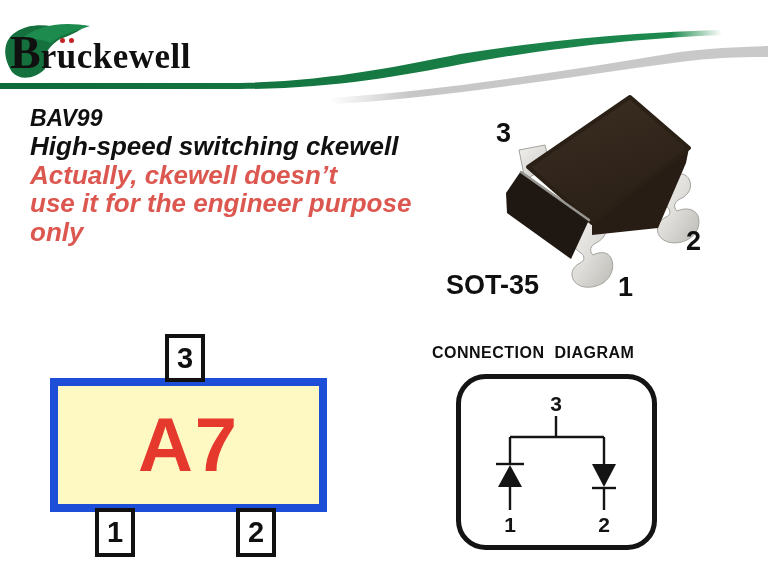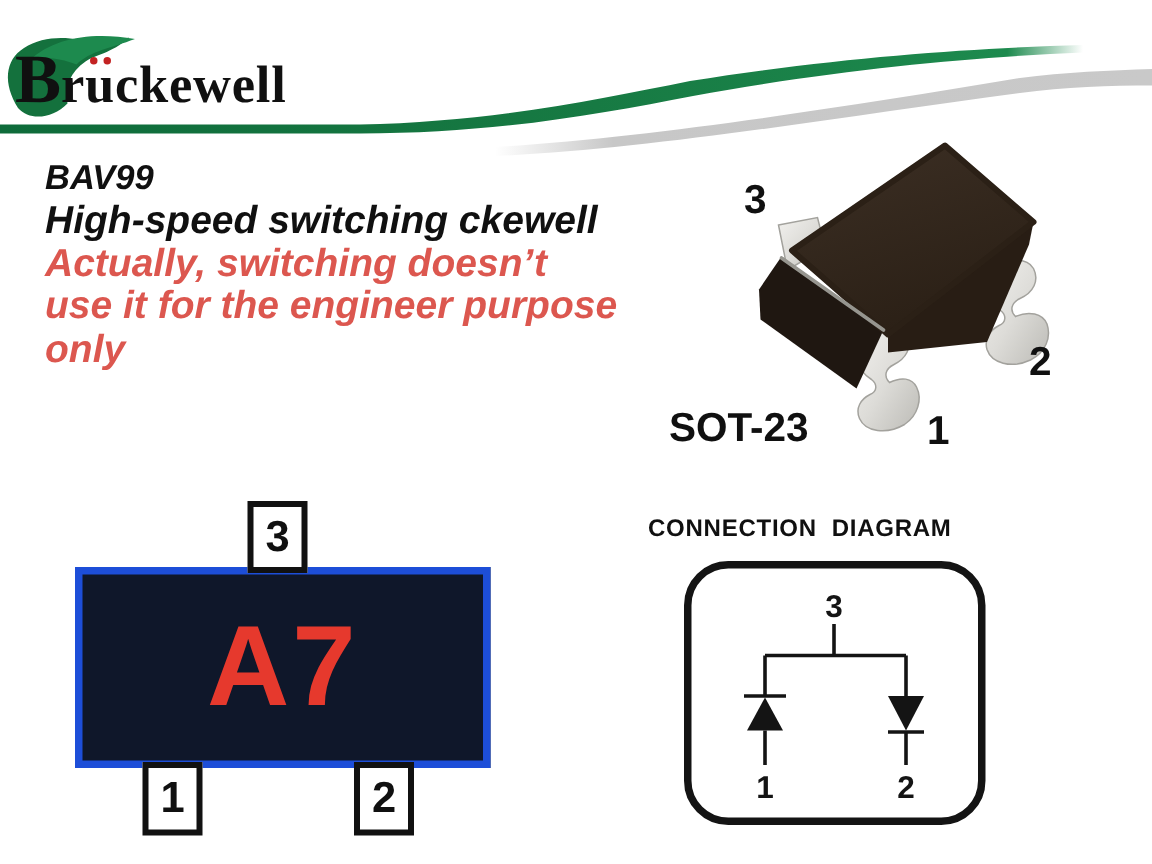--- a/index.html
+++ b/index.html
@@ -40,21 +40,21 @@
   .pkg-name{font-weight:bold;font-size:27px;color:#101010;z-index:3;}
 
   
   .mark-box{
     position:absolute;background:#fff;border:4px solid #111;
     display:flex;align-items:center;justify-content:center;
     font-weight:bold;font-size:29px;color:#101010;box-sizing:border-box;z-index:2;
   }
   .mark-body{
     position:absolute;left:50px;top:378px;width:277px;height:134px;
-    background:#0f172a;border:5px solid #1d4ed8;box-sizing:border-box;
+    background:#fef9c3;border:8px solid #1d4ed8;box-sizing:border-box;
     display:flex;align-items:center;justify-content:center;z-index:1;
   }
   .mark-code{
     font-weight:bold;font-size:76px;color:#e6392d;letter-spacing:2px;
     font-style:normal;line-height:1;
   }
 
   
   .conn-title{
     position:absolute;left:432px;top:344px;font-weight:bold;font-size:16px;
@@ -94,21 +94,21 @@
     </g>
   </svg>
 
   <div class="logo">
     <span class="big-b">B</span><span class="rest">r</span><span class="rest u-wrap"><span>u</span><span class="umlaut"><i></i><i></i></span></span><span class="rest">ckewell</span>
   </div>
 
   <div class="feature-text">
     <div class="pn">BAV99</div>
     <div>High-speed switching ckewell</div>
-    <div class="red">Actually, switching doesn’t</div>
+    <div class="red">Actually, ckewell doesn’t</div>
     <div class="red">use it for the engineer purpose only</div>
   </div>
 
   <svg class="abs" style="left:455px;top:85px;z-index:2" width="315" height="230" viewBox="0 0 315 230">
     <defs>
       <linearGradient id="leadGrad" x1="0" y1="0" x2="1" y2="1">
         <stop offset="0" stop-color="#f2f1ee"></stop>
         <stop offset="0.5" stop-color="#dddcd8"></stop>
         <stop offset="1" stop-color="#bcbbb6"></stop>
       </linearGradient>
@@ -133,21 +133,21 @@
     <path fill="#281d14" d="M234,63 L231,78 L203,143 L137,150 L137,138 Z"></path>
 
     <path fill="url(#topGrad)" stroke="#2b2016" stroke-width="4" stroke-linejoin="round" d="M73,82 L175,12 L234,63 L137,138 Z"></path>
 
     <path fill="none" stroke="#96958f" stroke-width="2.5" stroke-linecap="round" d="M66,87 L134,135"></path>
   </svg>
 
   <div class="abs pkg-label" style="left:496px;top:118px">3</div>
   <div class="abs pkg-label" style="left:686px;top:226px">2</div>
   <div class="abs pkg-label" style="left:618px;top:272px">1</div>
-  <div class="abs pkg-name" style="left:446px;top:270px">SOT-23</div>
+  <div class="abs pkg-name" style="left:446px;top:270px">SOT-35</div>
 
   <div>
     <div class="mark-box" style="left:165px;top:334px;width:40px;height:48px">
       <span>3</span>
     </div>
     <div class="mark-body">
       <span class="mark-code">A7</span>
     </div>
     <div class="mark-box" style="left:95px;top:508px;width:40px;height:49px">
       <span>1</span>

